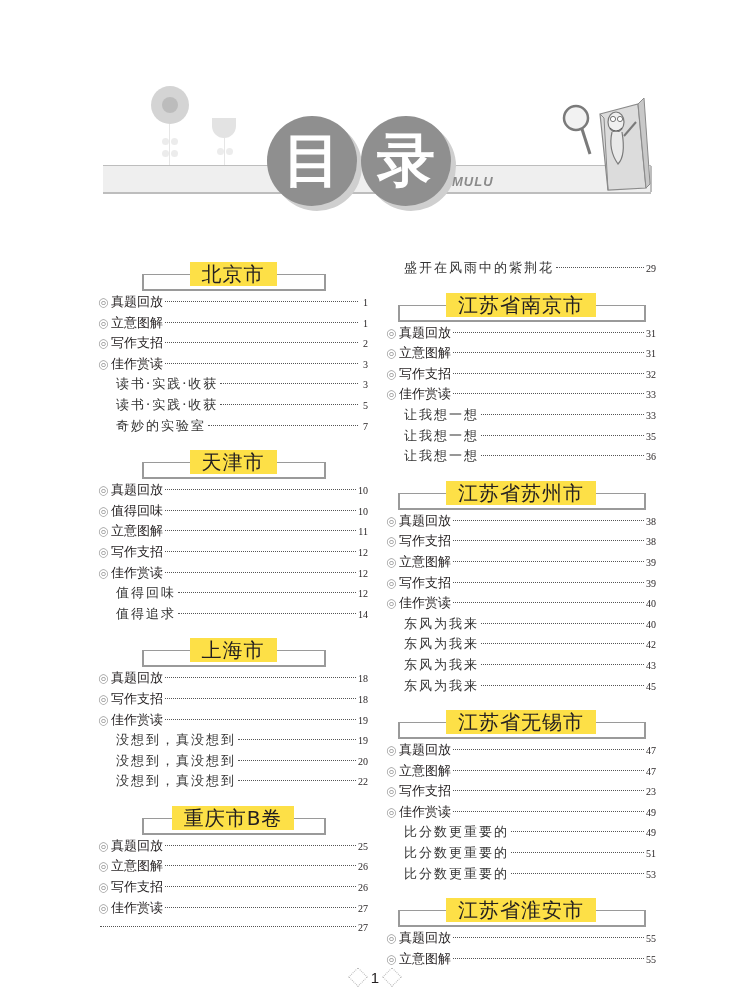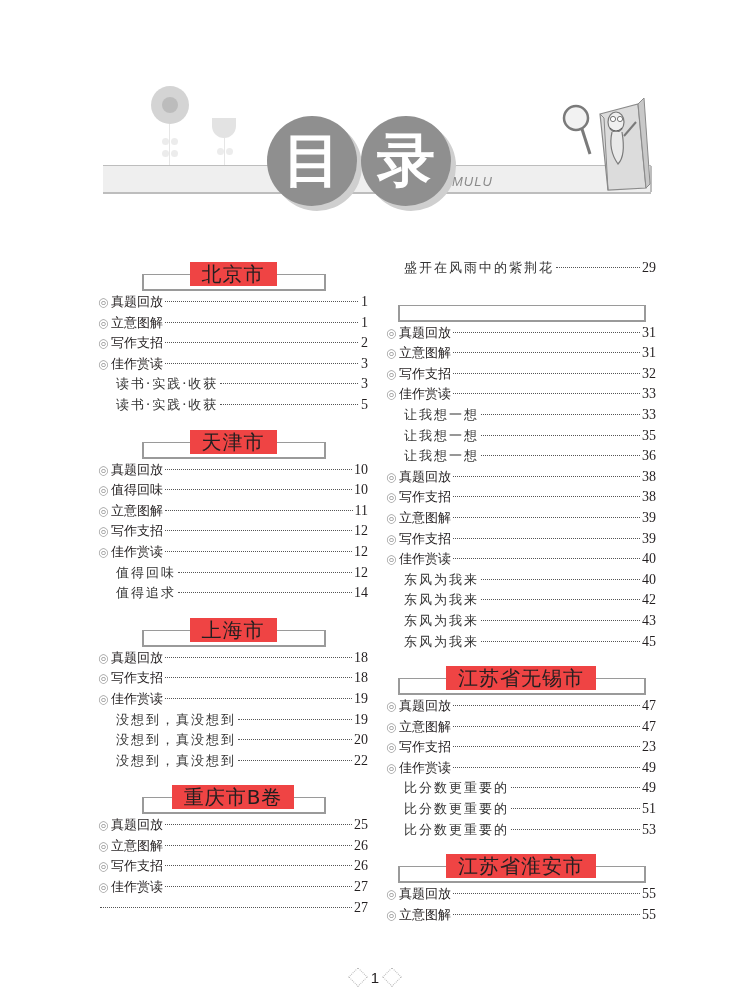--- a/index.html
+++ b/index.html
@@ -21,50 +21,50 @@
   .flower2 { position: absolute; left: 212px; top: 118px; width: 24px; height: 20px; border-radius: 0 0 12px 12px; background: #e3e3e3; }
   .stem2 { position: absolute; left: 224px; top: 138px; width: 1px; height: 28px; background: #e6e6e6; }
   .circle {
     position: absolute; width: 90px; height: 90px; border-radius: 50%;
     background: #8f8f8f; box-shadow: 5px 5px 0 #cfcfcf;
     display: flex; align-items: center; justify-content: center;
     color: #ffffff; font-size: 58px; font-weight: bold; font-family: "DejaVu Sans", sans-serif;
   }
   .circle.c1 { left: 267px; top: 116px; }
   .circle.c2 { left: 361px; top: 116px; }
-  .mulu { position: absolute; left: 452px; top: 174px; font-size: 13px; font-style: italic; color: #8a8a8a; letter-spacing: 1px; font-family: "Liberation Sans", sans-serif; }
+  .mulu { position: absolute; left: 452px; top: 174px; font-size: 13px; font-style: italic; color: #8a8a8a; letter-spacing: 1px; font-family: "Liberation Sans", sans-serif; font-weight: bold; }
   .mascot { position: absolute; left: 560px; top: 92px; width: 92px; height: 100px; }
 
   
   .col { position: absolute; top: 262px; width: 270px; }
   .col.left { left: 98px; }
   .col.right { left: 386px; top: 258px; }
   .section-title {
     position: relative; height: 24px; margin: 14px 0 6px 0;
     display: flex; align-items: center; justify-content: center;
   }
   .section-title .frame {
     position: absolute; left: 44px; right: 42px; top: 12px; height: 14px;
     border: 2px solid #9a9a9a; border-top: 1px solid #9a9a9a; border-bottom: 2px solid #9a9a9a;
   }
   .col.right .section-title .frame { left: 12px; right: 10px; }
   .section-title .label {
-    position: relative; background: #ef4444; padding: 0 12px; font-size: 20px; line-height: 24px;
+    position: relative; background: #fde047; padding: 0 12px; font-size: 20px; line-height: 24px;
     color: #231f20; letter-spacing: 1px; font-family: "DejaVu Sans", sans-serif;
   }
   .row {
     display: flex; align-items: baseline; height: 20.6px; font-size: 13px; line-height: 20.6px;
   }
   .row .bullet { width: 13px; flex: 0 0 13px; color: #9a9a9a; font-size: 12px; }
   .row .text { white-space: nowrap; font-weight: normal; font-family: "DejaVu Sans", sans-serif; }
   .row.sub .text { font-weight: normal; font-family: "DejaVu Serif", serif; letter-spacing: 2px; padding-left: 18px; color: #333; }
   .row .dots {
     flex: 1 1 auto; margin: 0 2px; border-bottom: 1.5px dotted #555; height: 0; position: relative; top: -4px;
   }
-  .row .page { font-family: "Liberation Serif", serif; font-size: 14px; min-width: 8px; text-align: right; }
+  .row .page { font-family: "Liberation Serif", serif; font-size: 10px; min-width: 8px; text-align: right; }
 
   
   .footer { position: absolute; left: 340px; top: 966px; width: 70px; height: 22px; display: flex; align-items: center; justify-content: center; }
   .footer .diam { width: 12px; height: 12px; transform: rotate(45deg); border: 1px dotted #bbb; margin: 0 6px; }
   .footer .num { font-family: "Liberation Sans", sans-serif; font-size: 15px; color: #231f20; }
 </style>
 </head>
 <body>
 
 <div class="header">
@@ -139,20 +139,26 @@
       <span class="text">读书·实践·收获</span>
       <span class="dots"></span>
       <span class="page">3</span>
     </div>
     <div class="row sub">
       <span class="bullet" style="width: 0px; flex-basis: 0px;"></span>
       <span class="text">读书·实践·收获</span>
       <span class="dots"></span>
       <span class="page">5</span>
     </div>
+    <div class="row sub">
+      <span class="bullet" style="width: 0px; flex-basis: 0px;"></span>
+      <span class="text">奇妙的实验室</span>
+      <span class="dots"></span>
+      <span class="page">7</span>
+    </div>
     <div class="section-title">
       <div class="frame"></div>
       <span class="label">天津市</span>
     </div>
     <div class="row">
       <span class="bullet">◎</span>
       <span class="text">真题回放</span>
       <span class="dots"></span>
       <span class="page">10</span>
     </div>
@@ -269,20 +275,21 @@
 
 <div class="col right" id="rightCol">
     <div class="row sub">
       <span class="bullet" style="width: 0px; flex-basis: 0px;"></span>
       <span class="text">盛开在风雨中的紫荆花</span>
       <span class="dots"></span>
       <span class="page">29</span>
     </div>
     <div class="section-title">
       <div class="frame"></div>
+      <span class="label">江苏省南京市</span>
     </div>
     <div class="row">
       <span class="bullet">◎</span>
       <span class="text">真题回放</span>
       <span class="dots"></span>
       <span class="page">31</span>
     </div>
     <div class="row">
       <span class="bullet">◎</span>
       <span class="text">立意图解</span>
@@ -311,20 +318,24 @@
       <span class="bullet" style="width: 0px; flex-basis: 0px;"></span>
       <span class="text">让我想一想</span>
       <span class="dots"></span>
       <span class="page">35</span>
     </div>
     <div class="row sub">
       <span class="bullet" style="width: 0px; flex-basis: 0px;"></span>
       <span class="text">让我想一想</span>
       <span class="dots"></span>
       <span class="page">36</span>
+    </div>
+    <div class="section-title">
+      <div class="frame"></div>
+      <span class="label">江苏省苏州市</span>
     </div>
     <div class="row">
       <span class="bullet">◎</span>
       <span class="text">真题回放</span>
       <span class="dots"></span>
       <span class="page">38</span>
     </div>
     <div class="row">
       <span class="bullet">◎</span>
       <span class="text">写作支招</span>

